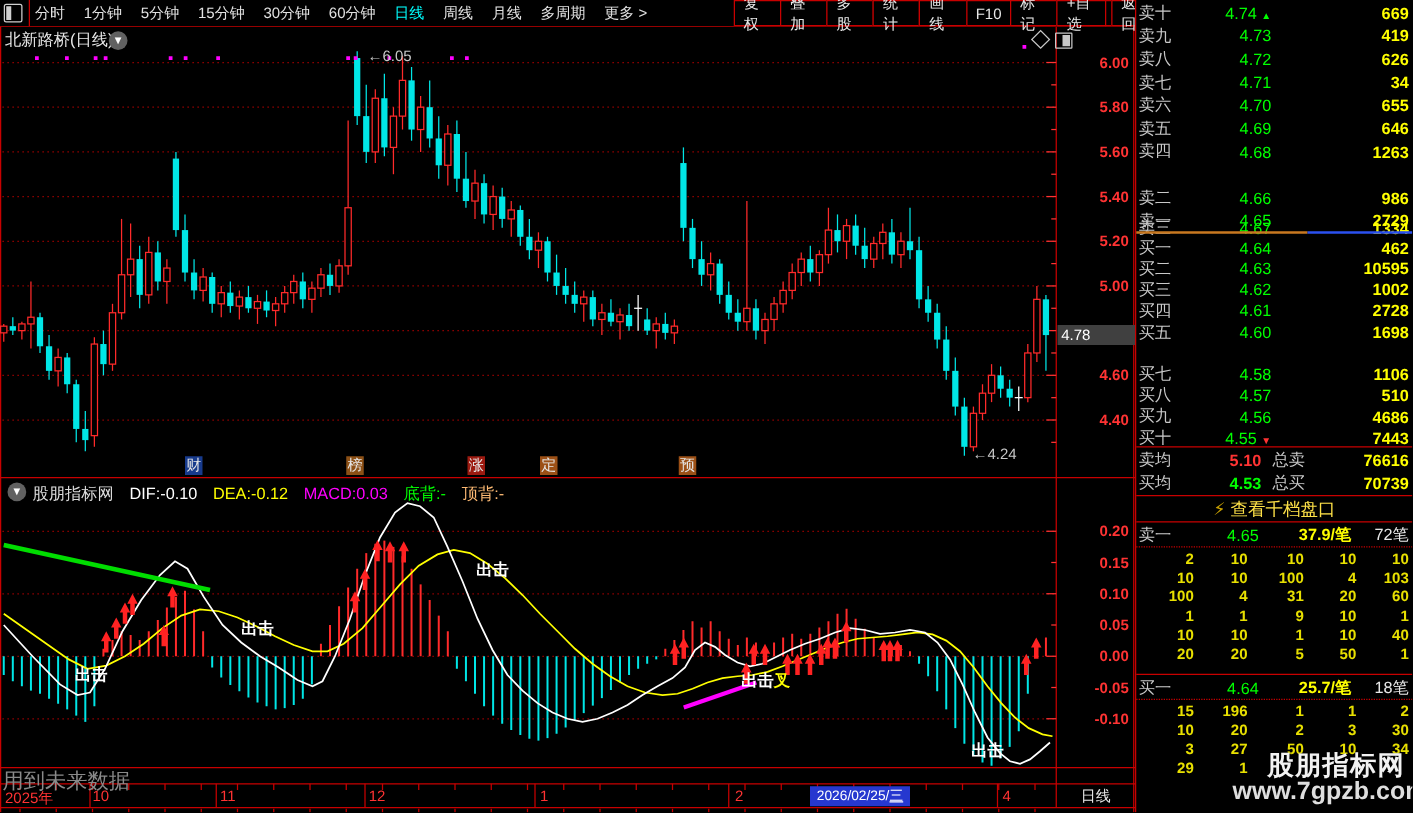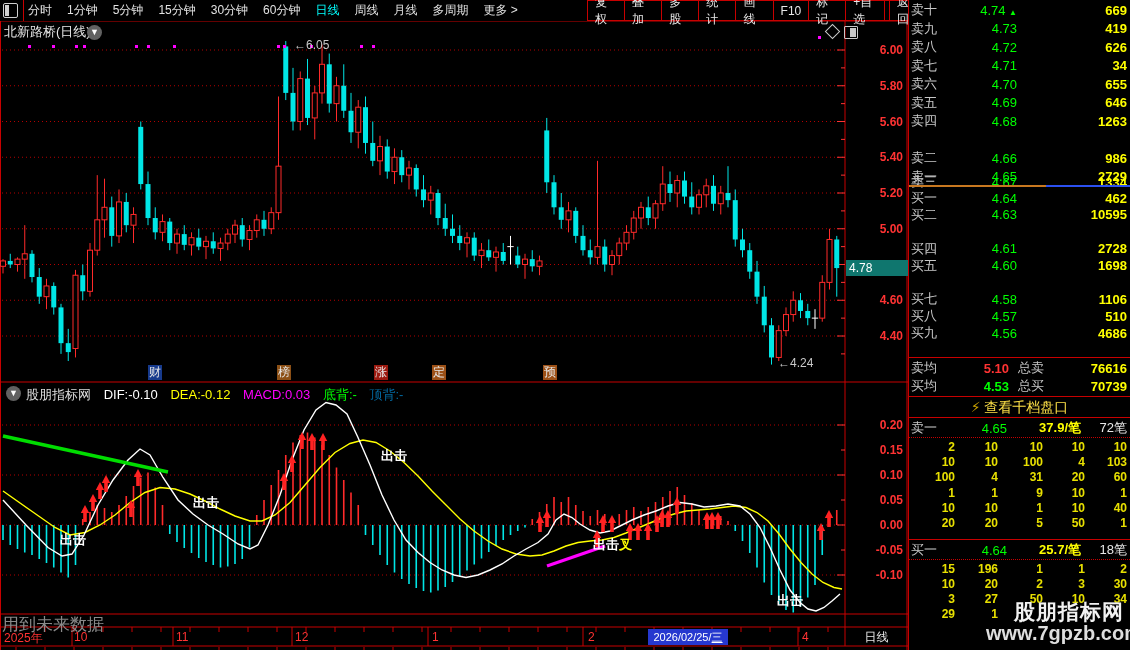--- a/index.html
+++ b/index.html
@@ -28,21 +28,21 @@
   
   .ind-header{position:absolute;left:26px;top:386px;font-size:13px;white-space:nowrap;}
   .ind-header span{margin-right:9px;}
   
   .future-note{position:absolute;left:2px;top:613px;color:#8a8a8a;font-size:17px;}
   .tl-label{position:absolute;top:630px;color:#ff3333;font-size:12px;}
   .date-box{position:absolute;left:648px;top:629px;width:80px;height:16px;background:#2638cf;
             color:#fff;font-size:11px;text-align:center;line-height:16px;}
   .period-box{position:absolute;left:846px;top:629px;width:61px;height:16px;color:#e8e8e8;
               font-size:12px;text-align:center;line-height:16px;}
-  .price-box{position:absolute;left:846px;top:260px;width:61px;height:16px;background:#0f766e;
+  .price-box{position:absolute;left:846px;top:260px;width:61px;height:16px;background:#404040;
              color:#fff;font-size:12px;line-height:16px;padding-left:3px;}
   
   .rp{position:absolute;left:908px;top:0;width:222px;height:650px;background:#000;
       border-left:1px solid #c80000;box-sizing:border-box;}
   .rp-line{position:absolute;left:0;width:221px;height:0;border-top:1px solid #c80000;}
   .rp-dotline{position:absolute;left:0;width:221px;height:0;border-top:1px dotted #c80000;}
   .ob-row{position:absolute;left:2px;width:216px;display:grid;grid-template-columns:48px 58px 110px;
           align-items:center;font-size:13px;}
   .ob-label{color:#c8c8c8;}
   .ob-price{color:#00ff00;font-weight:normal;text-align:right;}
@@ -643,21 +643,21 @@
       <span class="wm-char" style="left: 543px; background: rgb(156, 80, 22);">预</span>
     </div>
 
   <span class="chev-circle" style="left:6px;top:386px">▼</span>
   <div class="ind-header">
     <span style="color:#dddddd">股朋指标网</span>
     <span style="color:#ffffff">DIF:-0.10</span>
     <span style="color:#ffff00">DEA:-0.12</span>
     <span style="color:#ff00ff">MACD:0.03</span>
     <span style="color:#00ff00">底背:-</span>
-    <span style="color:#0369a1">顶背:-</span>
+    <span style="color:#fdba74">顶背:-</span>
   </div>
 
   <span class="future-note">用到未来数据</span>
   <span class="tl-label" style="left:4px">2025年</span>
   <div id="tl-labels">
       <span class="tl-label" style="left: 74px;">10</span>
       <span class="tl-label" style="left: 176px;">11</span>
       <span class="tl-label" style="left: 295px;">12</span>
       <span class="tl-label" style="left: 432px;">1</span>
       <span class="tl-label" style="left: 588px;">2</span>
@@ -724,20 +724,25 @@
       <div class="ob-row" style="top: 189px;">
         <span class="ob-label">买一</span>
         <span class="ob-price">4.64</span>
         <span class="ob-vol">462</span>
       </div>
       <div class="ob-row" style="top: 205.9px;">
         <span class="ob-label">买二</span>
         <span class="ob-price">4.63</span>
         <span class="ob-vol">10595</span>
       </div>
+      <div class="ob-row" style="top: 222.8px;">
+        <span class="ob-label">买三</span>
+        <span class="ob-price">4.62</span>
+        <span class="ob-vol">1002</span>
+      </div>
       <div class="ob-row" style="top: 239.7px;">
         <span class="ob-label">买四</span>
         <span class="ob-price">4.61</span>
         <span class="ob-vol">2728</span>
       </div>
       <div class="ob-row" style="top: 256.6px;">
         <span class="ob-label">买五</span>
         <span class="ob-price">4.60</span>
         <span class="ob-vol">1698</span>
       </div>
@@ -748,20 +753,25 @@
       </div>
       <div class="ob-row" style="top: 307.3px;">
         <span class="ob-label">买八</span>
         <span class="ob-price">4.57</span>
         <span class="ob-vol">510</span>
       </div>
       <div class="ob-row" style="top: 324.2px;">
         <span class="ob-label">买九</span>
         <span class="ob-price">4.56</span>
         <span class="ob-vol">4686</span>
+      </div>
+      <div class="ob-row" style="top: 341.1px;">
+        <span class="ob-label">买十</span>
+        <span class="ob-price">4.55 <span class="mk-down">▼</span></span>
+        <span class="ob-vol">7443</span>
       </div>
       <div class="rp-line" style="top: 357px;"></div>
       <div class="rp-line" style="top: 396px;"></div>
       <div class="rp-line" style="top: 417px;"></div>
       <div class="rp-line" style="top: 539px;"></div>
       <div class="rp-dotline" style="top: 437px;"></div>
       <div class="rp-dotline" style="top: 559px;"></div>
       <div class="avg-row" style="top: 359px;">
         <span class="ob-label">卖均</span>
         <span style="color:#ff3333;font-weight:bold;text-align:right">5.10</span>

